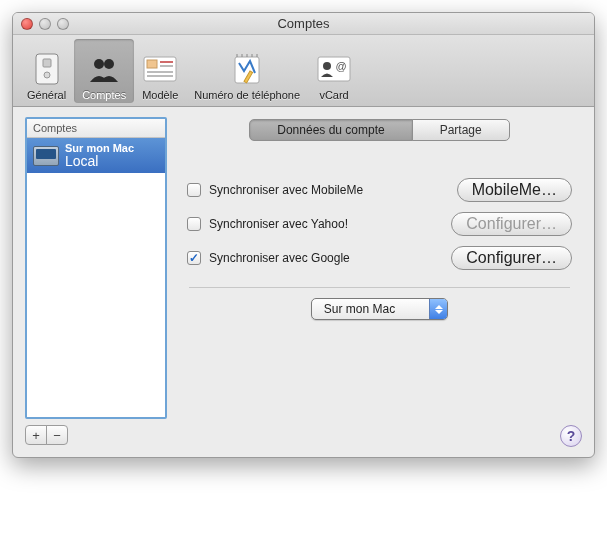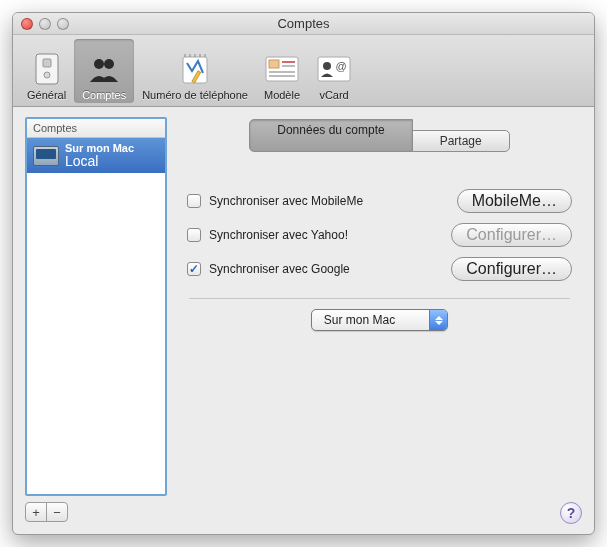--- a/index.html
+++ b/index.html
@@ -5,21 +5,21 @@
   * { box-sizing: border-box; margin: 0; padding: 0; font-family: "Lucida Grande", "Helvetica Neue", Arial, sans-serif; }
   body { background: #fff; }
   .window {
     width: 607px;
     height: 547px;
     position: relative;
     padding: 12px;
   }
   .shell {
     width: 583px;
-    height: 523px;
+    height: 446px;
     background: #ececec;
     border: 1px solid #9a9a9a;
     border-radius: 6px;
     box-shadow: 0 8px 24px rgba(0,0,0,0.35);
     overflow: hidden;
     position: relative;
   }
   
   .titlebar {
     height: 22px;
@@ -158,21 +158,21 @@
     background: linear-gradient(#f8f8f8,#dcdcdc);
     border: 1px solid #8e8e8e;
     color: #333;
   }
   .tab.selected {
     background: linear-gradient(#b9b9b9,#9f9f9f);
     color: #222;
     box-shadow: inset 0 1px 2px rgba(0,0,0,0.2);
   }
   .tab:first-child { border-top-left-radius:5px; border-bottom-left-radius:5px; }
-  .tab:last-child { border-top-right-radius:5px; border-bottom-right-radius:5px; margin-left:-1px;margin-top:11px; }
+  .tab:last-child { border-top-right-radius:5px; border-bottom-right-radius:5px; margin-left:-1px; }
   .syncrows { margin: 32px 8px 0 8px; }
   .syncrow {
     display:flex;
     align-items:center;
     justify-content: space-between;
     padding: 5px 2px;
   }
   .left { display:flex; align-items:center; gap:8px; }
   .chk {
     width:14px; height:14px;
@@ -281,52 +281,52 @@
             <circle cx="22" cy="10" r="5" fill="#2b2b2b"></circle>
             <path d="M3 28 Q12 16 21 28 Z" fill="#2b2b2b"></path>
             <path d="M13 28 Q22 16 31 28 Z" fill="#2b2b2b"></path>
           </svg>
         </div>
         <div class="tlabel">Comptes</div>
       </div>
 
       <div class="tbitem">
         <div class="ticon">
+          <svg width="34" height="26" viewBox="0 0 34 26">
+            <rect x="1" y="1" width="32" height="24" rx="2" fill="#fff" stroke="#aaa"></rect>
+            <rect x="4" y="4" width="10" height="8" fill="#f0c58f" stroke="#c89b63"></rect>
+            <line x1="17" y1="6" x2="30" y2="6" stroke="#d06a6a" stroke-width="2"></line>
+            <line x1="17" y1="10" x2="30" y2="10" stroke="#bbb" stroke-width="2"></line>
+            <line x1="4" y1="16" x2="30" y2="16" stroke="#bbb" stroke-width="2"></line>
+            <line x1="4" y1="20" x2="30" y2="20" stroke="#bbb" stroke-width="2"></line>
+          </svg>
+        </div>
+        <div class="tlabel">Modèle</div>
+      </div>
+
+      <div class="tbitem">
+        <div class="ticon">
           <svg width="30" height="32" viewBox="0 0 30 32">
             <rect x="3" y="4" width="24" height="26" rx="2" fill="#fff" stroke="#aaa"></rect>
             <line x1="5" y1="4" x2="5" y2="1" stroke="#888"></line>
               <line x1="10" y1="4" x2="10" y2="1" stroke="#888"></line>
               <line x1="15" y1="4" x2="15" y2="1" stroke="#888"></line>
               <line x1="20" y1="4" x2="20" y2="1" stroke="#888"></line>
               <line x1="25" y1="4" x2="25" y2="1" stroke="#888"></line>
             <path d="M7 10 L12 18 L18 8 L23 20" fill="none" stroke="#3a7bc8" stroke-width="2"></path>
             <rect x="18" y="18" width="3" height="12" fill="#f2c252" stroke="#c89a30" transform="rotate(30 18 18)"></rect>
           </svg>
         </div>
         <div class="tlabel">Numéro de téléphone</div>
       </div>
 
       <div class="tbitem">
         <div class="ticon">
           <svg width="34" height="26" viewBox="0 0 34 26">
             <rect x="1" y="1" width="32" height="24" rx="2" fill="#fff" stroke="#aaa"></rect>
-            <rect x="4" y="4" width="10" height="8" fill="#f0c58f" stroke="#c89b63"></rect>
-            <line x1="17" y1="6" x2="30" y2="6" stroke="#d06a6a" stroke-width="2"></line>
-            <line x1="17" y1="10" x2="30" y2="10" stroke="#bbb" stroke-width="2"></line>
-            <line x1="4" y1="16" x2="30" y2="16" stroke="#bbb" stroke-width="2"></line>
-            <line x1="4" y1="20" x2="30" y2="20" stroke="#bbb" stroke-width="2"></line>
-          </svg>
-        </div>
-        <div class="tlabel">Modèle</div>
-      </div>
-
-      <div class="tbitem">
-        <div class="ticon">
-          <svg width="34" height="26" viewBox="0 0 34 26">
-            <rect x="1" y="1" width="32" height="24" rx="2" fill="#fff" stroke="#aaa"></rect>
             <circle cx="10" cy="10" r="4" fill="#444"></circle>
             <path d="M4 21 Q10 14 16 21 Z" fill="#444"></path>
             <text x="24" y="14" font-size="11" text-anchor="middle" fill="#555" font-family="Arial">@</text>
           </svg>
         </div>
         <div class="tlabel">vCard</div>
       </div>
 
     </div>
 

